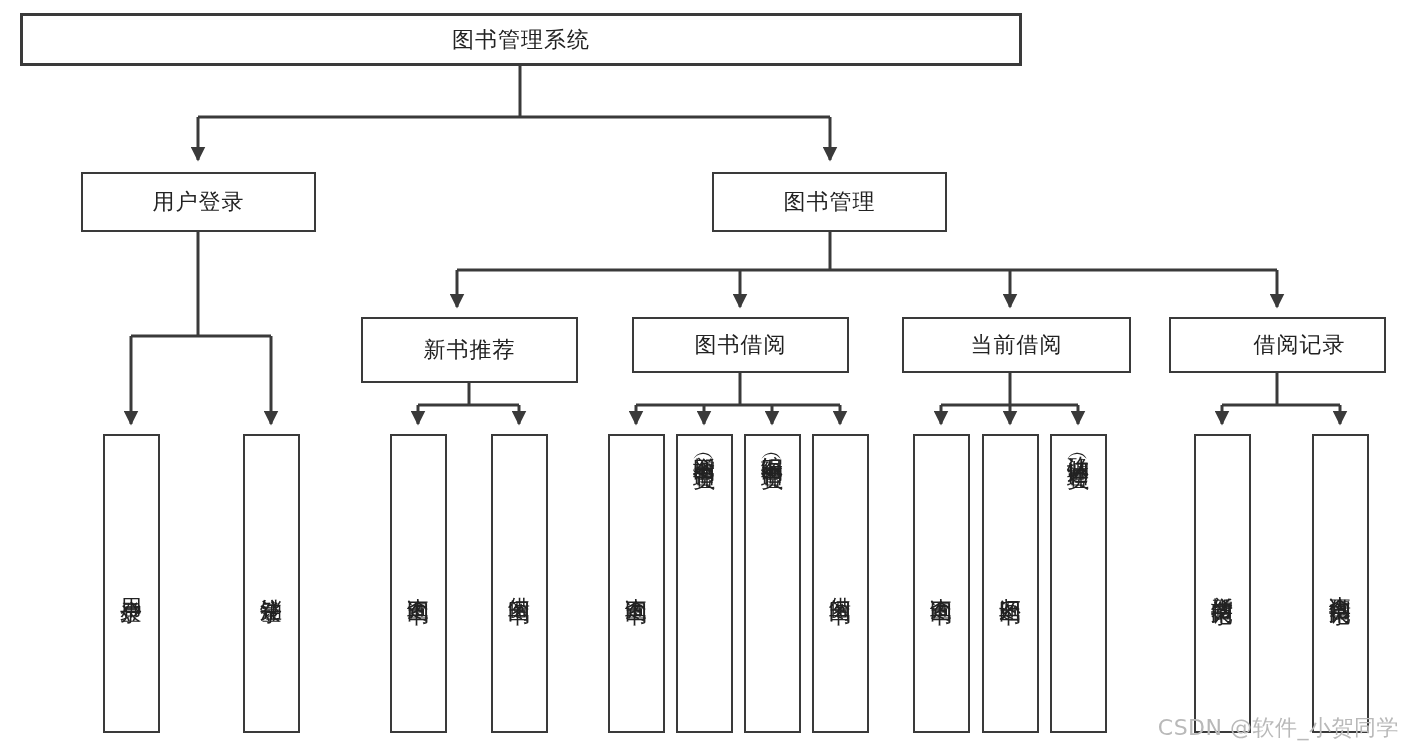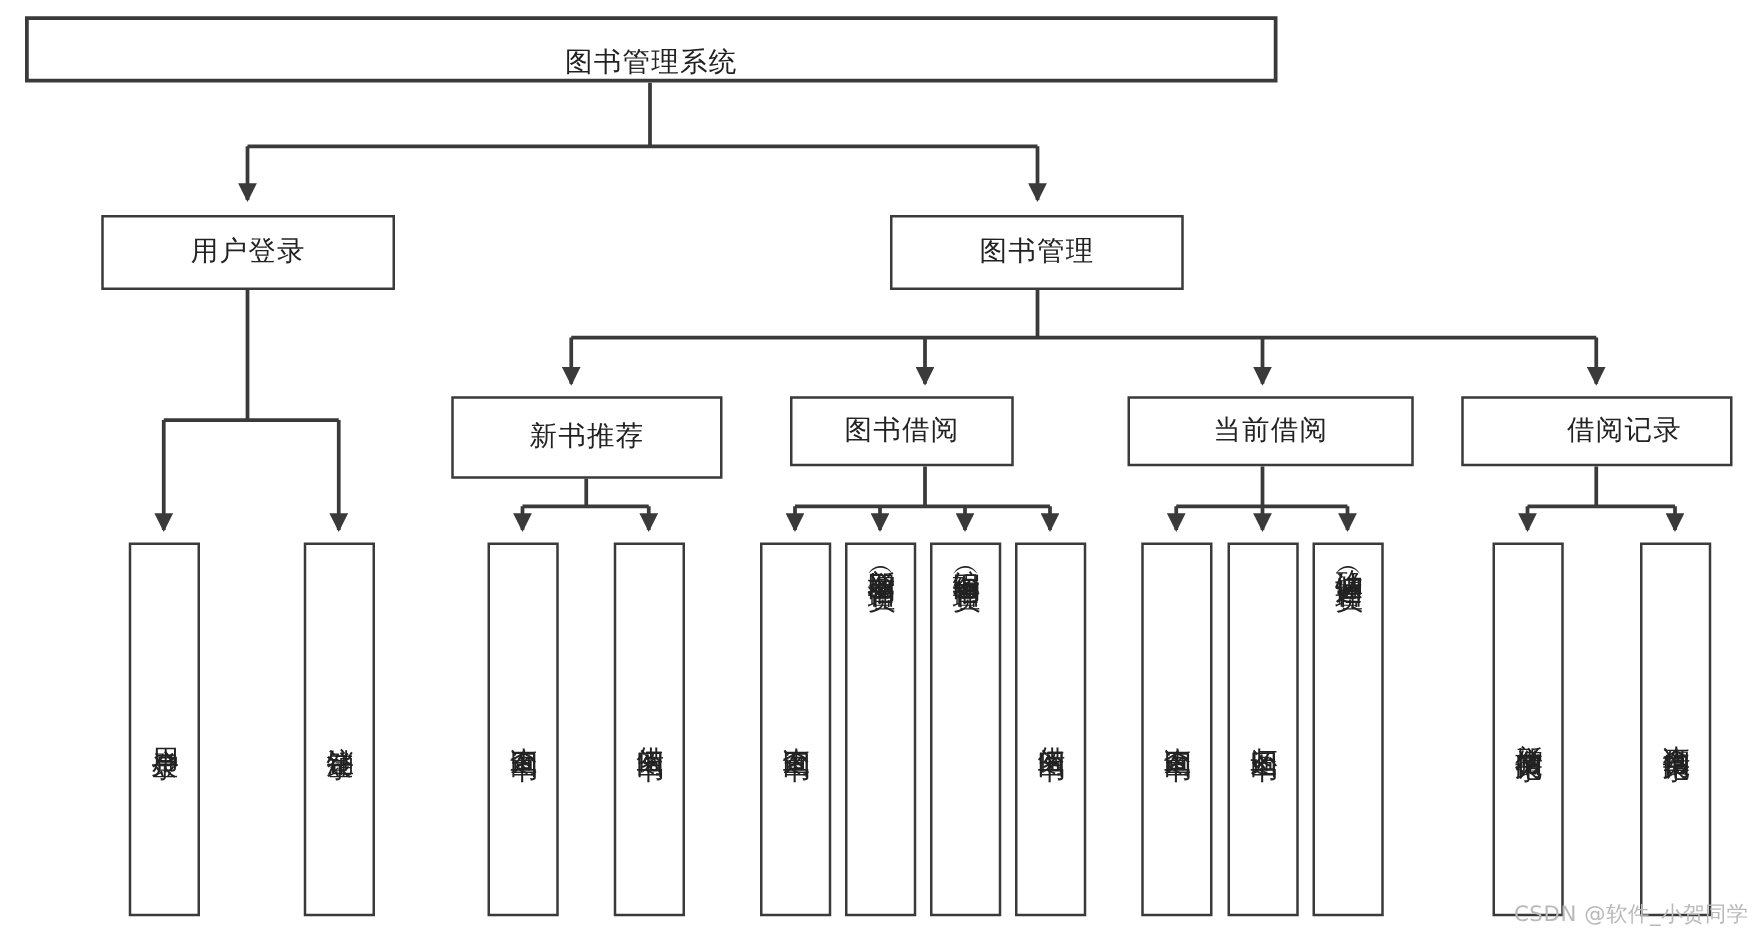--- a/index.html
+++ b/index.html
@@ -3,29 +3,29 @@
 <meta charset="utf-8">
 <style>
   html,body{margin:0;padding:0;background:#ffffff;}
   body{width:1405px;height:747px;overflow:hidden;
        font-family:"DejaVu Sans","Liberation Sans",sans-serif;}
   #stage{position:relative;width:1405px;height:747px;background:#fff;}
   svg#wires{position:absolute;left:0;top:0;width:1405px;height:747px;}
   .node{position:absolute;box-sizing:border-box;background:#ffffff;
         border:2px solid #3a3a3a;display:flex;align-items:center;
         justify-content:center;color:#222;}
-  .node.lvl1{border-width:3px;align-items:flex-end;}
+  .node.lvl1{border-width:3px;}
   .node .label{font-size:22px;line-height:1.15;letter-spacing:1px;white-space:nowrap;}
   .leaf{align-items:center;justify-content:center;}
   .leaf .label{
       writing-mode:vertical-rl; text-orientation:upright;
       font-size:22px; line-height:1.42; letter-spacing:2px;
       white-space:nowrap;}
   .leaf.top .label{align-self:flex-start;margin-top:2px;}
-  #watermark{position:absolute;right:6px;bottom:4px;font-size:17px;
+  #watermark{position:absolute;right:6px;bottom:4px;font-size:22px;
        color:#b9b9b9;letter-spacing:0.5px;white-space:nowrap;}
 </style>
 </head>
 <body>
 
 <div id="stage">
 
   <svg id="wires" viewBox="0 0 1405 747" xmlns="http://www.w3.org/2000/svg">
     <defs>
       <marker id="arr" viewBox="0 0 10 10" refX="9" refY="5" markerWidth="5" markerHeight="5" orient="auto-start-reverse">
@@ -77,28 +77,28 @@
     </g>
   </svg>
 
   <div class="node lvl1" style="left:20px;top:13px;width:1002px;height:53px;">
     <span class="label">图书管理系统</span>
   </div>
 
   <div class="node" style="left:81px;top:172px;width:235px;height:60px;">
     <span class="label">用户登录</span>
   </div>
-  <div class="node" style="left:712px;top:172px;width:235px;height:60px;">
+  <div class="node" style="left:712px;top:172px;width:235px;height:60px;font-family:Liberation Serif, serif;">
     <span class="label">图书管理</span>
   </div>
 
   <div class="node" style="left:361px;top:317px;width:217px;height:66px;">
     <span class="label">新书推荐</span>
   </div>
-  <div class="node" style="left:632px;top:317px;width:179px;height:56px;">
+  <div class="node" style="left:632px;top:317px;width:217px;height:56px;">
     <span class="label">图书借阅</span>
   </div>
   <div class="node" style="left:902px;top:317px;width:229px;height:56px;">
     <span class="label">当前借阅</span>
   </div>
   <div class="node" style="left:1169px;top:317px;width:217px;height:56px;padding-left:44px;">
     <span class="label">借阅记录</span>
   </div>
 
   <div class="node leaf" style="left:103px;top:434px;width:57px;height:299px;">

